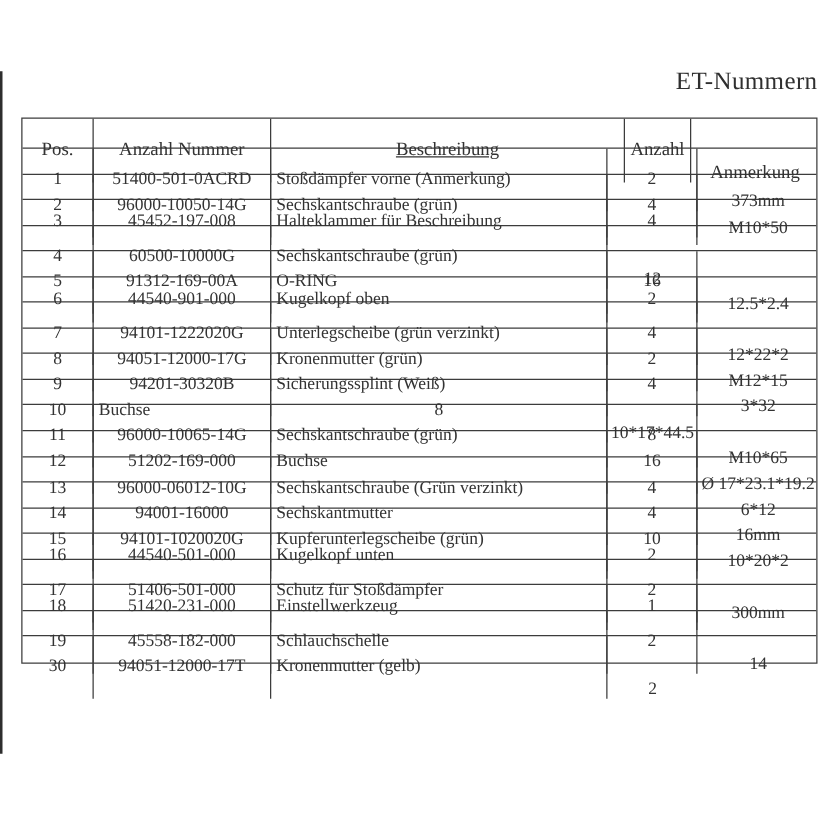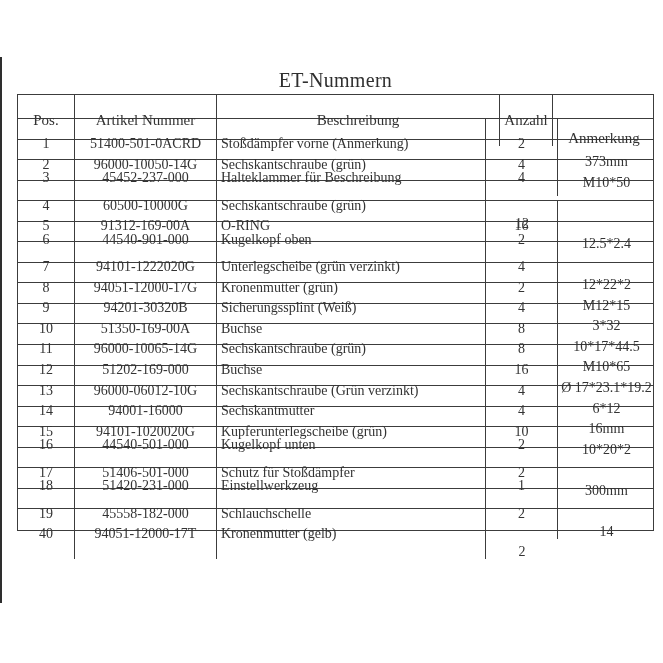--- a/index.html
+++ b/index.html
@@ -15,23 +15,23 @@
   
   .edge-line {
     position: absolute;
     left: 0; top: 57px;
     width: 2px; height: 546px;
     background: #2e2e2e;
   }
 
   .title {
     position: absolute;
-    left: 17px; top: 69px;
+    left: 17px; top: 54px;
     width: 637px;
-    text-align: center;
+    text-align: right;
     font-size: 20px;
     line-height: 22px;
     color: #2f2f2f;
     letter-spacing: 0.3px;
   }
 
   .table-wrap {
     position: absolute;
     left: 17px; top: 94px;
     width: 637px;
@@ -77,43 +77,43 @@
 
 <div class="page">
 
   <div class="edge-line"></div>
 
   <div class="title">ET-Nummern</div>
 
   <div class="table-wrap">
     <div class="thead-row">
       <div class="cell pos">Pos.</div>
-      <div class="cell artikel">Artikel Nummer</div>
-      <div class="cell beschreibung" style="justify-content:center; padding-left:0;">Beschreibung</div>
+      <div class="cell artikel">Anzahl Nummer</div>
+      <div class="cell beschreibung" style="justify-content:center; padding-left:0;text-decoration:underline;">Beschreibung</div>
       <div class="cell anzahl">Anzahl</div>
       <div class="cell anmerkung">Anmerkung</div>
     </div>
     <div id="tbody">
         <div class="trow">
           <div class="cell pos">1</div>
           <div class="cell artikel">51400-501-0ACRD</div>
           <div class="cell beschreibung">Stoßdämpfer vorne (Anmerkung)</div>
           <div class="cell anzahl">2</div>
           <div class="cell anmerkung">373mm</div>
         </div>
         <div class="trow">
           <div class="cell pos">2</div>
           <div class="cell artikel">96000-10050-14G</div>
           <div class="cell beschreibung">Sechskantschraube (grün)</div>
           <div class="cell anzahl">4</div>
           <div class="cell anmerkung">M10*50</div>
         </div>
         <div class="trow">
           <div class="cell pos">3</div>
-          <div class="cell artikel">45452-237-000</div>
+          <div class="cell artikel">45452-197-008</div>
           <div class="cell beschreibung">Halteklammer für Beschreibung</div>
           <div class="cell anzahl">4</div>
           <div class="cell anmerkung"></div>
         </div>
         <div class="trow">
           <div class="cell pos">4</div>
           <div class="cell artikel">60500-10000G</div>
           <div class="cell beschreibung">Sechskantschraube (grün)</div>
           <div class="cell anzahl">12</div>
         </div>
@@ -147,21 +147,20 @@
         </div>
         <div class="trow">
           <div class="cell pos">9</div>
           <div class="cell artikel">94201-30320B</div>
           <div class="cell beschreibung">Sicherungssplint (Weiß)</div>
           <div class="cell anzahl">4</div>
           <div class="cell anmerkung">3*32</div>
         </div>
         <div class="trow">
           <div class="cell pos">10</div>
-          <div class="cell artikel">51350-169-00A</div>
           <div class="cell beschreibung">Buchse</div>
           <div class="cell anzahl">8</div>
           <div class="cell anmerkung">10*17*44.5</div>
         </div>
         <div class="trow">
           <div class="cell pos">11</div>
           <div class="cell artikel">96000-10065-14G</div>
           <div class="cell beschreibung">Sechskantschraube (grün)</div>
           <div class="cell anzahl">8</div>
           <div class="cell anmerkung">M10*65</div>
@@ -216,21 +215,21 @@
           <div class="cell anmerkung"></div>
         </div>
         <div class="trow">
           <div class="cell pos">19</div>
           <div class="cell artikel">45558-182-000</div>
           <div class="cell beschreibung">Schlauchschelle</div>
           <div class="cell anzahl">2</div>
           <div class="cell anmerkung">14</div>
         </div>
         <div class="trow">
-          <div class="cell pos">40</div>
+          <div class="cell pos">30</div>
           <div class="cell artikel">94051-12000-17T</div>
           <div class="cell beschreibung">Kronenmutter (gelb)</div>
           <div class="cell anzahl">2</div>
         </div>
       </div>
   </div>
 
 </div>
 
 </body></html>

